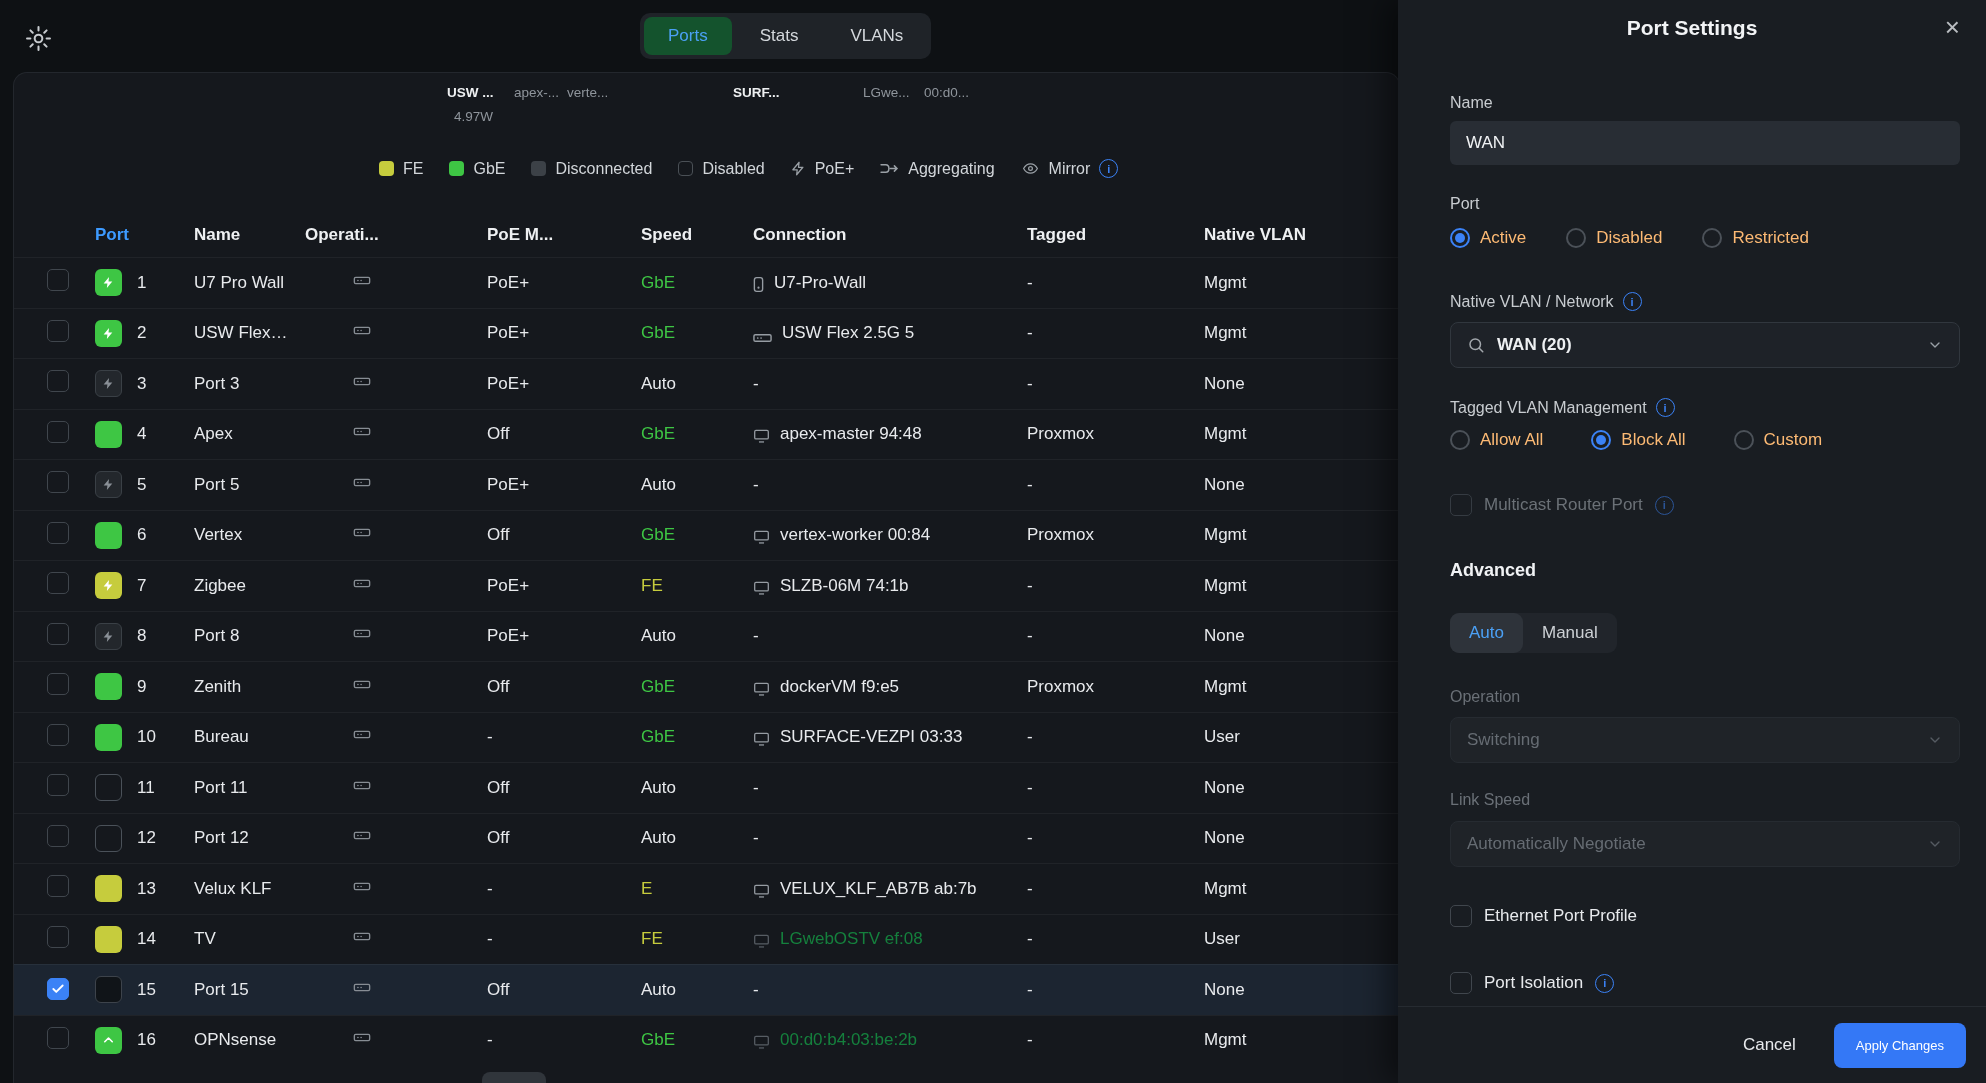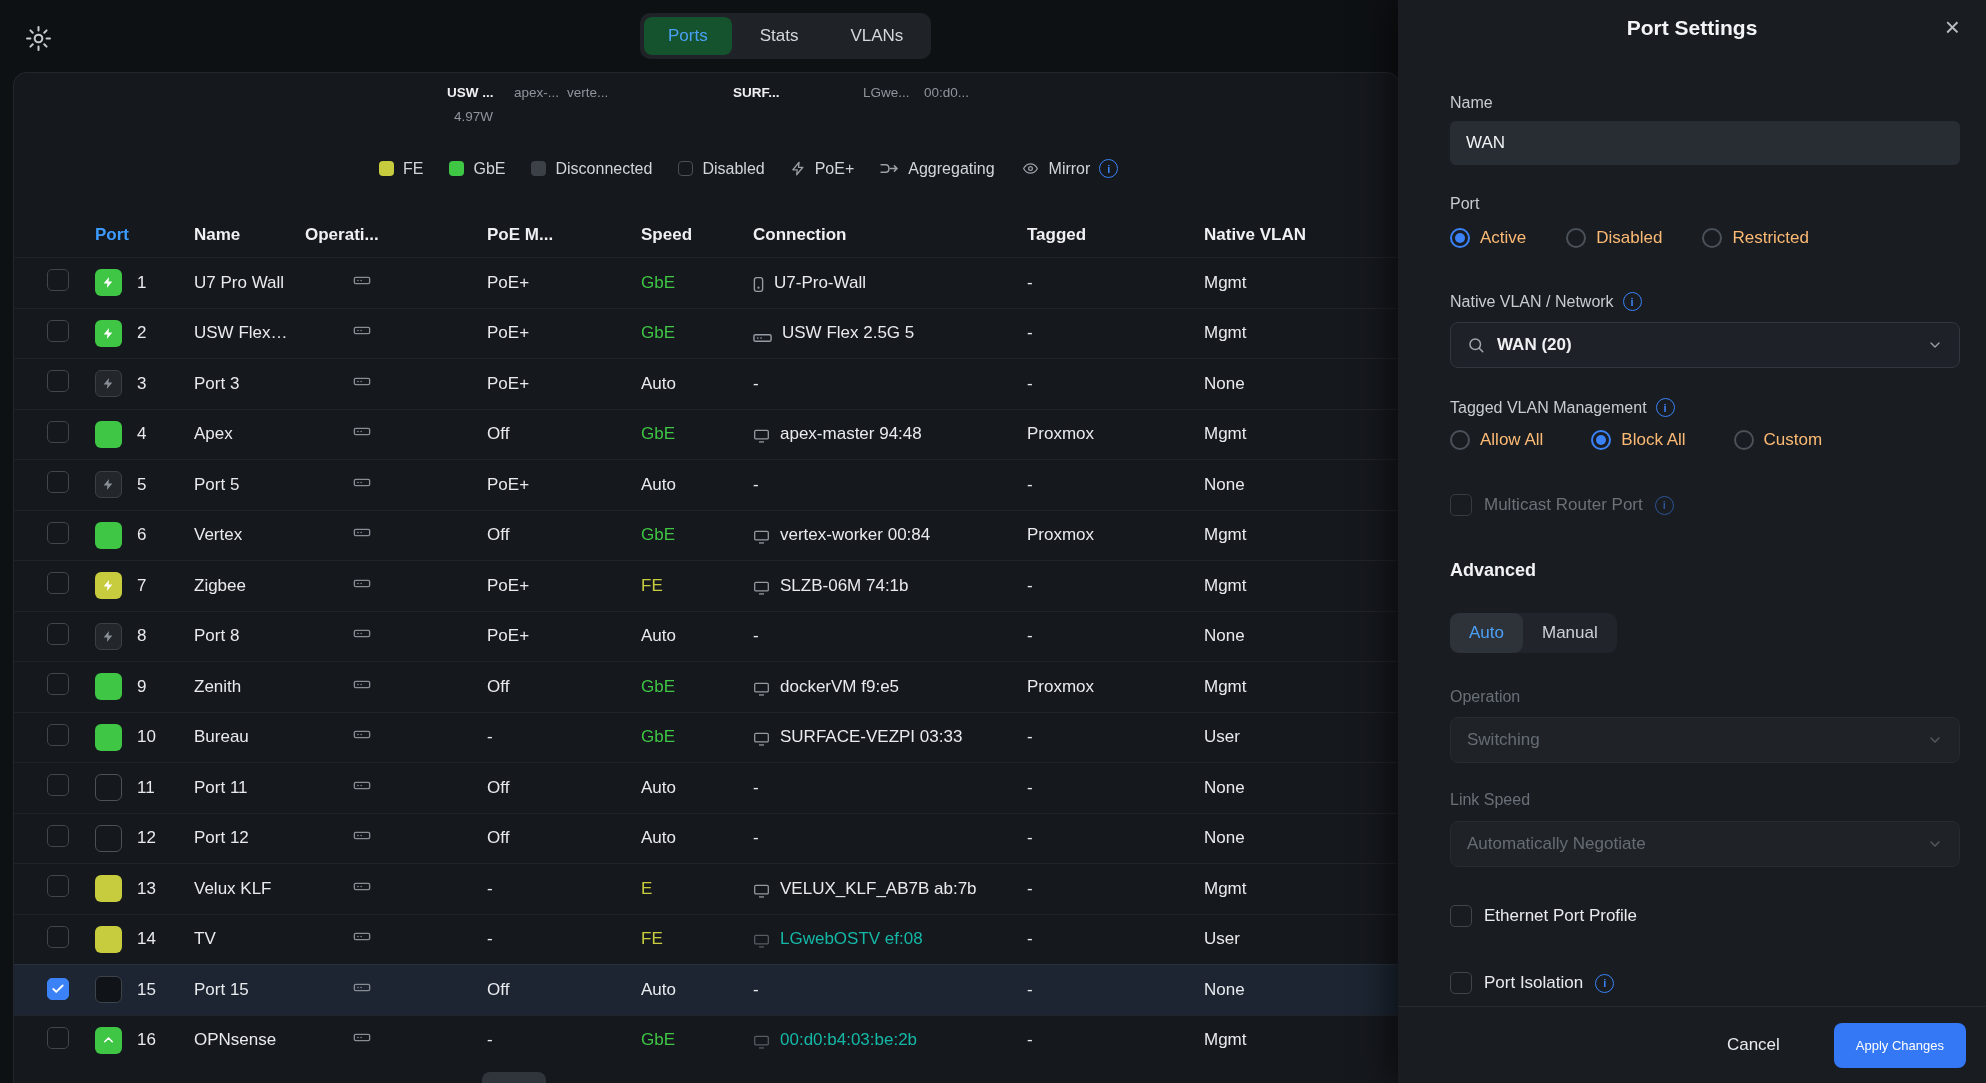--- a/index.html
+++ b/index.html
@@ -48,21 +48,21 @@
   .picon.poe-off{background:#23272c;border:1px solid #3a4046;color:#8a9097;}
   .picon.green{background:#3ec644;}
   .picon.yellow{background:#c6cc3d;}
   .picon.outline{border:1.5px solid #4a5159;}
   .picon.outline-dark{border:1.5px solid #3d434b;background:#101418;}
   .picon.uplink{background:#3ec644;}
   .name-cell{overflow:hidden;text-overflow:ellipsis;padding-right:16px;}
   .op-cell{padding-left:48px;color:#878d94;display:flex;align-items:center;}
   .conn-cell{display:flex;align-items:flex-end;gap:10px;overflow:hidden;}
   .conn-cell .connicon{display:inline-flex;color:#969ca3;flex:0 0 auto;}
-  .conn-cell.dim{color:#14b8a6;}
+  .conn-cell.dim{color:#15803d;}
   .conn-cell.dim .connicon{color:#575d64;}
   .pagination-cut{position:absolute;left:468px;top:999px;width:64px;height:26px;background:#30353b;border-radius:8px;}
 
   
   .panel{position:absolute;right:0;top:0;width:588px;height:1083px;background:#191d22;box-shadow:-10px 0 30px rgba(0,0,0,0.5);}
   .panel-title{position:absolute;top:16px;left:0;right:0;text-align:center;font-size:21px;font-weight:bold;color:#f2f4f6;}
   .close-btn{position:absolute;top:8px;right:20px;background:none;border:0;color:#b9bdc1;font-size:26px;line-height:1;padding:6px;}
   .close-btn::before{content:"\00d7";}
   .pblock{position:absolute;left:52px;right:26px;}
   .fld-label{font-size:16px;color:#c8ccd0;}
@@ -82,21 +82,21 @@
   .checkrow{display:flex;align-items:center;gap:12px;font-size:17px;color:#e8eaed;}
   .checkrow.dim{color:#6b7177;}
   .checkrow.dim .checkbox{border-color:#353b42;}
   .checkrow.dim .info{opacity:.55;}
   .adv-heading{font-size:18px;font-weight:bold;color:#f0f2f4;}
   .seg{display:inline-flex;background:#21252b;border-radius:9px;}
   .segbtn{border:0;background:transparent;color:#cdd1d5;font-size:17px;padding:10px 19px;border-radius:9px;}
   .segbtn.active{background:#2e333a;color:#4ba0f5;}
   .info{display:inline-flex;width:17px;height:17px;border:1.5px solid #3b82f6;border-radius:50%;color:#3b82f6;font-size:11px;font-weight:bold;align-items:center;justify-content:center;box-sizing:content-box;flex:0 0 auto;}
   .info::before{content:"i";}
-  .pfooter{position:absolute;left:0;right:0;bottom:0;height:76px;border-top:1px solid #262b31;background:#191d22;display:flex;align-items:center;justify-content:flex-end;gap:48px;padding-right:20px;}
+  .pfooter{position:absolute;left:0;right:0;bottom:0;height:76px;border-top:1px solid #262b31;background:#191d22;display:flex;align-items:center;justify-content:flex-end;gap:32px;padding-right:20px;}
   .cancel-btn{background:none;border:0;color:#e8eaed;font-size:17px;}
   .apply-btn{background:#3478f6;border:0;color:#fff;font-size:13px;height:45px;padding:0 22px;border-radius:8px;}
 </style>
 </head>
 <body>
 
 <button class="gear-btn">
   <span style="display:inline-flex">
     <svg width="27" height="27" viewBox="0 0 24 24" fill="none" stroke="currentColor" stroke-width="1.8" stroke-linecap="round">
         <circle cx="12" cy="12" r="3.4"></circle>

